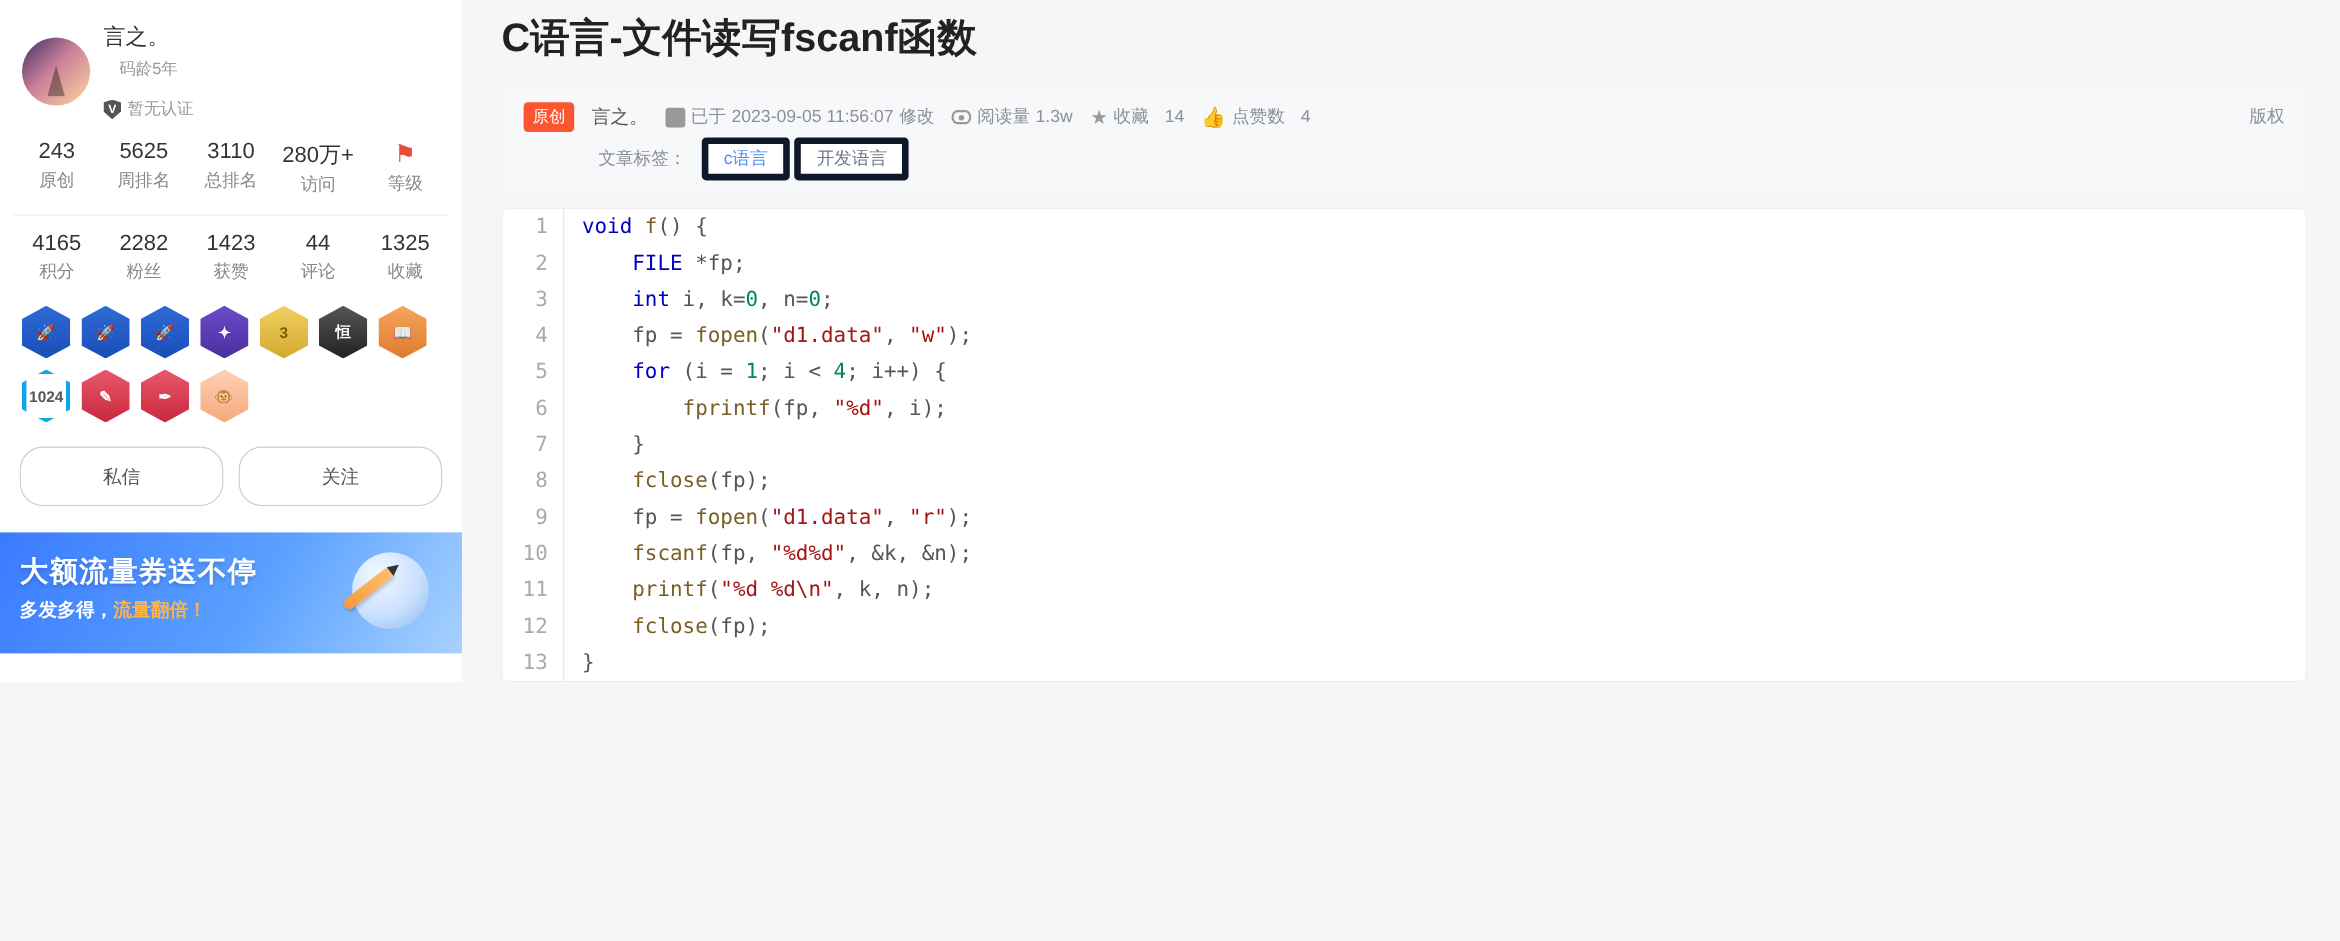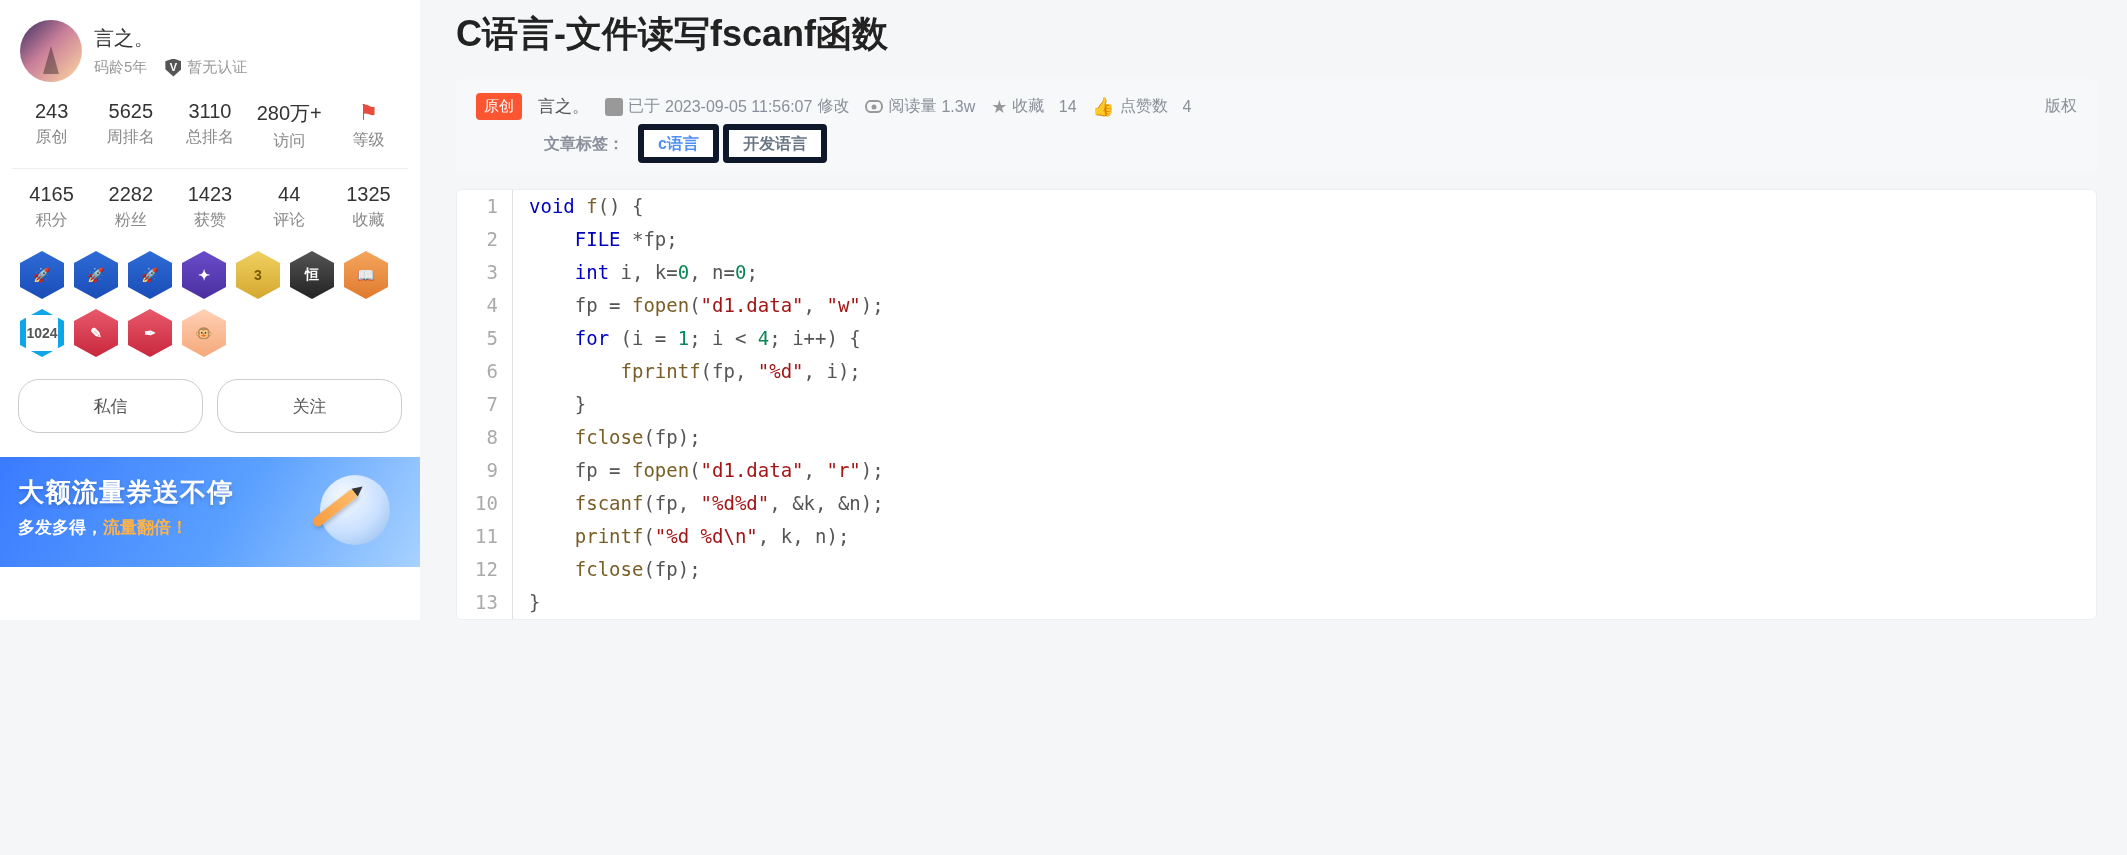--- a/index.html
+++ b/index.html
@@ -20,21 +20,21 @@
   width: 62px; height: 62px; border-radius: 50%;
   background: linear-gradient(135deg,#3a2d5f 0%,#c97f9a 45%,#ffd9a0 100%);
   position: relative; overflow: hidden; flex-shrink:0;
 }
 .avatar::after{
   content:''; position:absolute; left:50%; bottom:8px; transform:translateX(-50%);
   width:16px; height:28px; background:rgba(0,0,0,0.35);
   clip-path: polygon(50% 0, 100% 100%, 0 100%);
 }
 .profile-info .name { font-size: 20px; color:#333; margin-bottom:6px;}
-.profile-info .meta { font-size: 15px; color:#999; display:flex; align-items:center; gap:18px;}
+.profile-info .meta { font-size: 15px; color:#999; display:flex; align-items:center; gap:18px;flex-direction:column;}
 .shield-icon{ width:16px; height:18px; background:#555; display:inline-block;
   clip-path: polygon(50% 0,100% 15%,100% 60%,50% 100%,0 60%,0 15%); position:relative; }
 .shield-icon::after{content:'V';color:#fff;font-size:11px;font-weight:bold;position:absolute;left:50%;top:50%;transform:translate(-50%,-55%);}
 .stats-grid {
   display: grid; grid-template-columns: repeat(5,1fr);
   text-align: center; row-gap: 8px;
   border-bottom:1px solid #eee; padding-bottom:16px; margin-bottom:14px;
 }
 .stats-grid.second{border-bottom:none;padding-bottom:10px;margin-bottom:6px;}
 .stat-val{ font-size:20px; color:#333; margin-bottom:4px;}
@@ -42,21 +42,21 @@
 .level-icon{ color:#e74c3c; font-size:22px;}
 .badges{ display:flex; flex-wrap:wrap; gap:10px; padding:4px 8px 18px 8px;}
 .badge{ width:44px; height:48px; display:flex; align-items:center; justify-content:center;
   color:#fff; font-size:14px; font-weight:bold;}
 .hex{ clip-path: polygon(50% 0,100% 25%,100% 75%,50% 100%,0 75%,0 25%);}
 .badge.blue{ background:linear-gradient(#2e6bd6,#1a4db8);}
 .badge.purple{ background:linear-gradient(#6a4cc9,#4a2fa0);}
 .badge.yellow{ background:linear-gradient(#f0d060,#d4a830); color:#7a5a00;}
 .badge.dark{ background:linear-gradient(#555,#222);}
 .badge.orange{ background:linear-gradient(#f3a65c,#e07a2e);}
-.badge.white{ background:#fff; border:6px solid #0ea5e9; color:#555;}
+.badge.white{ background:#fff; border:4px solid #0ea5e9; color:#555;}
 .badge.redpen{ background:linear-gradient(#e8586b,#c9283e);}
 .badge.peach{ background:linear-gradient(#ffd0b5,#f5a97a); color:#d66;}
 .btn-row{ display:flex; gap:14px; padding:4px 6px 18px 6px;}
 .btn{ flex:1; height:54px; border:1px solid #ccc; border-radius:21px; background:#fff;
   font-size:17px; color:#555; cursor:pointer;}
 .promo{ margin:6px -12px 0 -12px; padding:18px 18px 8px 18px;
   background:linear-gradient(120deg,#3a7bff 0%,#5aa0ff 55%,#a8d2ff 100%);
   color:#fff; position:relative; overflow:hidden; min-height:110px;}
 .promo-title{ font-size:26px; font-weight:bold; letter-spacing:1px; margin-bottom:6px;
   text-shadow:0 2px 4px rgba(0,0,0,0.2);}
@@ -76,21 +76,21 @@
 .meta-row1{ display:flex; align-items:center; gap:16px; color:#8a8f99; font-size:16px; flex-wrap:wrap;}
 .orig-tag{ background:#fc5531; color:#fff; padding:4px 8px; border-radius:4px; font-size:15px;}
 .meta-author{ color:#555; font-size:17px;}
 .meta-item{ display:flex; align-items:center; gap:5px;}
 .meta-icon{ width:18px; height:18px; background:#999; border-radius:3px; display:inline-block;}
 .eye-icon{ width:18px; height:13px; border:2px solid #999; border-radius:60% / 100%; position:relative; background:transparent;}
 .eye-icon::after{content:'';position:absolute;left:50%;top:50%;transform:translate(-50%,-50%);width:5px;height:5px;background:#999;border-radius:50%;}
 .star-icon{ color:#999; font-size:18px;}
 .thumb-icon{ color:#999; font-size:18px;}
 .copyright{ margin-left:auto; color:#8a8f99;}
-.meta-row2{ display:flex; align-items:center; gap:14px; margin-top:14px; padding-left:68px;font-weight:bold;}
+.meta-row2{ display:flex; align-items:center; gap:14px; margin-top:14px; padding-left:68px;}
 .tag-label{ color:#8a8f99; font-size:16px;}
 .tag{ border:6px solid #0f172a; border-radius:4px; padding:5px 14px; font-size:16px; color:#6b7785; background:#fff; cursor:pointer;}
 .tag.blue{ color:#4f8ef7;}
 
 .code-box{ margin:18px 30px 0 0; border:1px solid #eee; border-radius:6px; background:#fff; overflow:hidden;}
 .code-line{ display:flex; font-family:Consolas,Monaco,monospace; font-size:19px; line-height:33px;}
 .gutter{ width:56px; text-align:right; padding-right:14px; color:#aaa; background:#fff;
   border-right:1px solid #e0e0e0; user-select:none; flex-shrink:0;}
 .src{ padding-left:16px; white-space:pre;}
 .kw{ color:#0000c0;}

